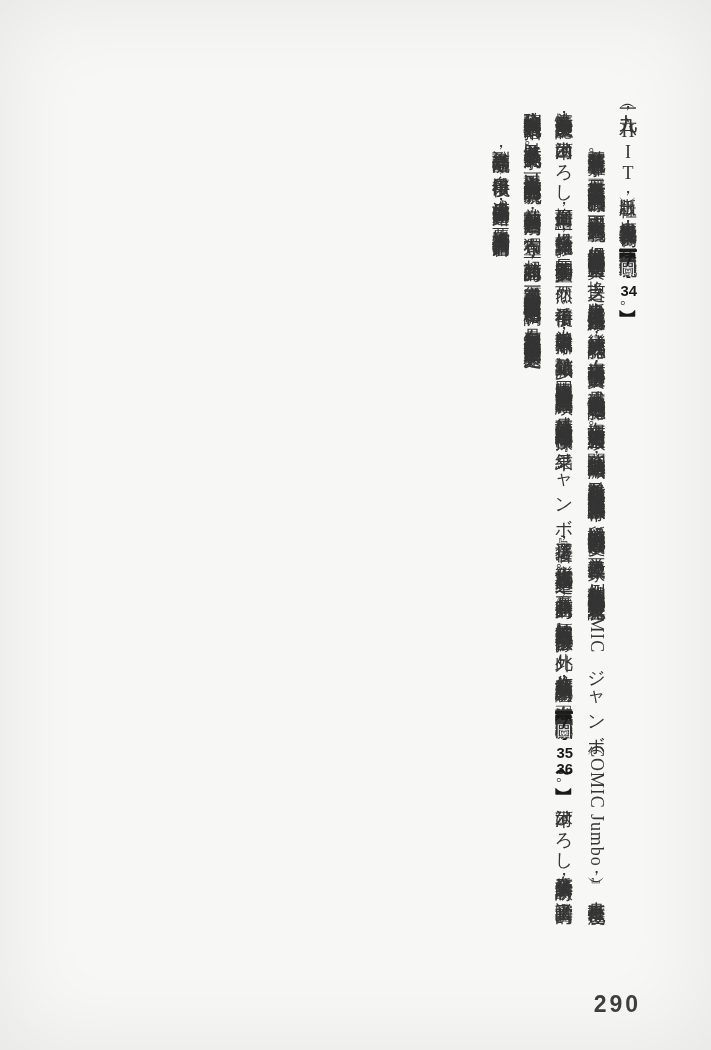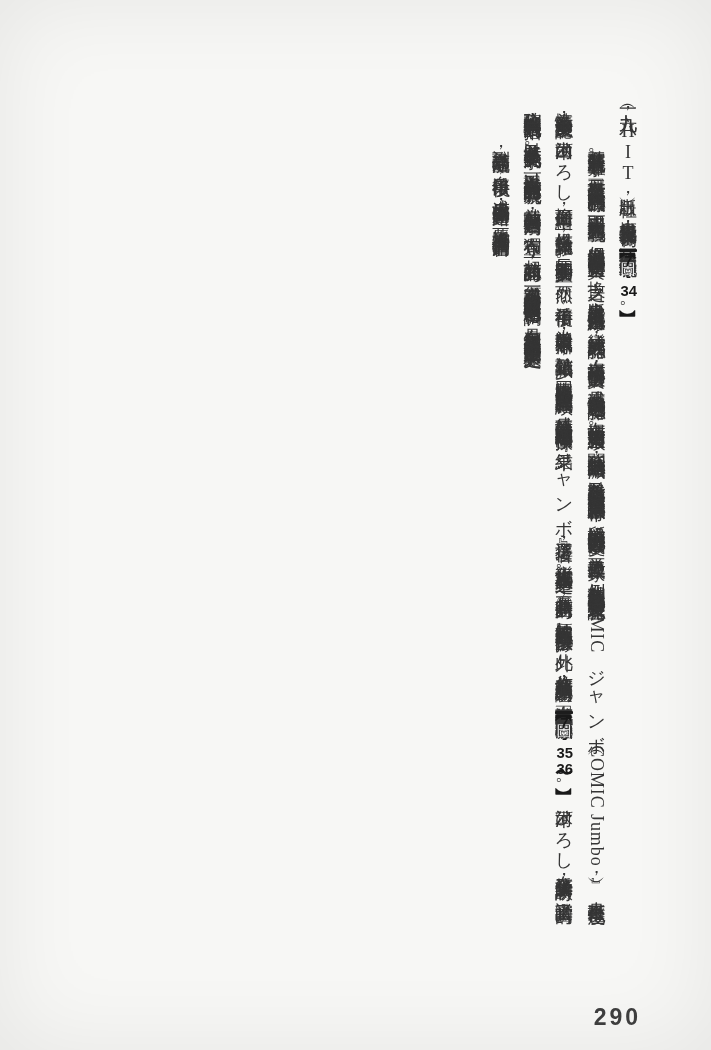--- a/index.html
+++ b/index.html
@@ -51,21 +51,20 @@
   }
   .page-number{
     position:absolute;
     top:991px;
     right:70px;
     font-family:"Liberation Sans","DejaVu Sans",sans-serif;
     font-weight:700;
     font-size:23px;
     letter-spacing:3px;
     color:#3e3e3e;
-    margin-top:13px;
   }
 </style>
 </head>
 <body>
 
 <div class="page">
   <main class="text-block" id="textBlock">
       <p class="para"><span data-kind="plain">（一九九六，</span><span data-kind="upright">HIT</span><span data-kind="plain">出版社），大概是覺得反正都要休刊了，乾脆在最後一期上解禁乳頭</span><span data-kind="figtext">【</span><span data-kind="badge">圖</span><span data-kind="num">7</span><span data-kind="num">-</span><span data-kind="num">34</span><span data-kind="figtext">】</span><span data-kind="plain">。</span></p>
       <p class="para indent"><span data-kind="plain">其實要解禁乳頭並非難事。只要在雜誌封面打上「成人向雜誌」的標籤，即可光明正大地在封面畫乳頭，但這麼做的話就會沒法擺在超商貨架上賣。換言之，出版社只能選擇走激進色情路線，變成純粹的成人雜誌，在市場規模較小的書店販賣，或是減少色情變成灰色地帶雜誌，在市場較大的超商貨架上存續。這關係到雜誌的銷量增減，以及對單行本銷售額的依賴程度（雜誌銷量愈低愈依賴單行本），所以編輯部的方針也必須大幅改變，並更換連載作家。例如八八年創刊的桃園書房的老牌美少女漫畫雜誌『COMIC ジャンボ（COMIC Jumbo）』，本來是以輕度色情為賣點的美少女漫畫誌，由河本ひろし擔任封面主繪，提供符合雜誌印象，元氣開朗的少女插畫。然而，千禧年前後，由於出版業景氣蕭條，雜誌銷量減少，因此桃園書房被迫在以超商雜誌的形式存續，或是轉為硬蕊成人雜誌這兩個選項間做抉擇。結果『ジャンボ』選擇了後者，變化也馬上反應在封面之上。〇五年八月號的封面，便被袒胸露乳的巨乳女孩所占據。此外，作為放棄超商雜誌路線的證明，也在雜誌左下方印上了「成人向雜誌」的標籤</span><span data-kind="figtext">【</span><span data-kind="badge">圖</span><span data-kind="num">7</span><span data-kind="num">-</span><span data-kind="num">35</span><span data-kind="figtext">〜</span><span data-kind="num">36</span><span data-kind="figtext">】</span><span data-kind="plain">。河本ひろし在接受筆者的訪談時，證實了當時的確收到編輯方解禁乳頭的指示，以及將女孩子巨乳化的要求。可以說美少女漫畫雜誌的封面「解禁乳頭」，就意味著與便利超商道別，宣布獨立。超商雜誌的封面，必須在跟書店不一樣特殊空間內維持著自己的「色情和格調」，是在自主規制與商品流通量的拉鋸中產生的創意工夫之歷史。</span></p>
       <p class="para indent"><span data-kind="plain">說到商品流通量，自千禧年以後，成人漫畫的全新銷售通路，亞馬遜書店等網路書店的銷售</span></p>

